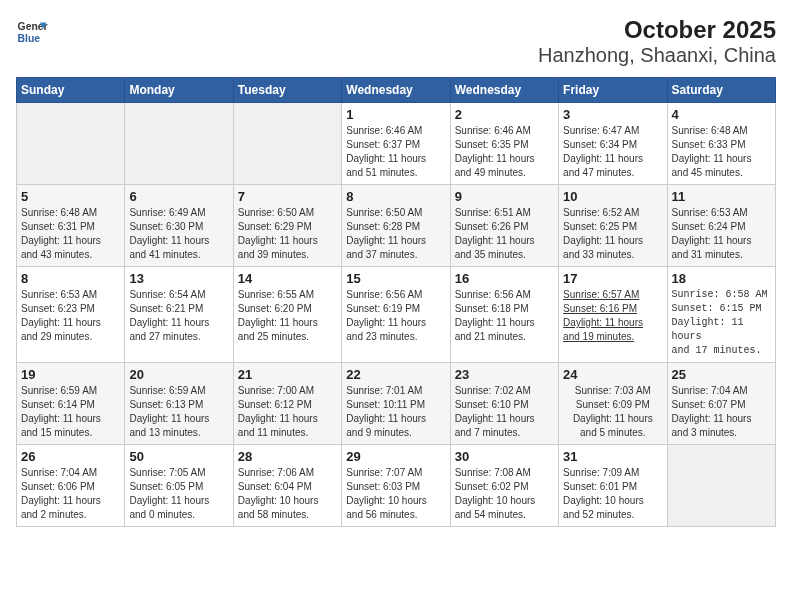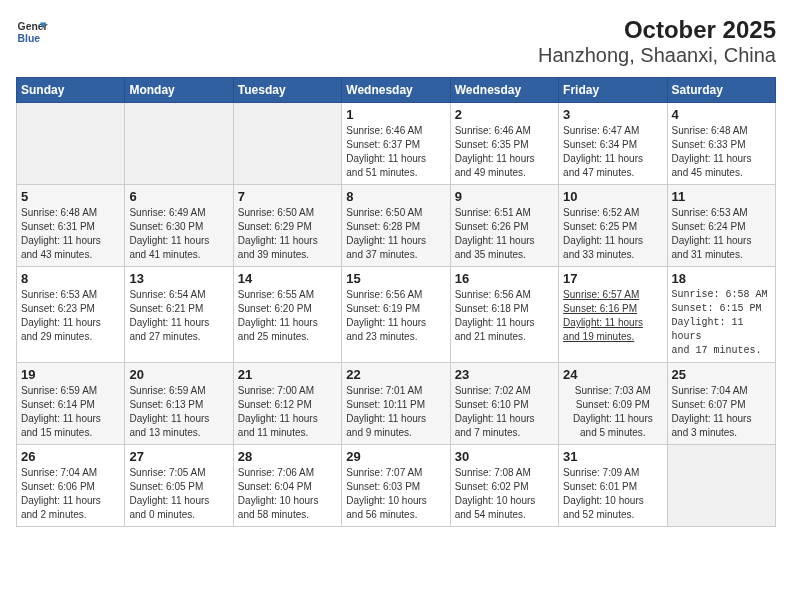--- a/index.html
+++ b/index.html
@@ -295,21 +295,21 @@
       </tr>
       <tr>
         <td>
           <div class="day-number">26</div>
           <div class="day-info" style="white-space: pre-line;">Sunrise: 7:04 AM
 Sunset: 6:06 PM
 Daylight: 11 hours
 and 2 minutes.</div>
         </td>
         <td>
-          <div class="day-number">27</div>
+          <div class="day-number">50</div>
           <div class="day-info" style="white-space: pre-line;">Sunrise: 7:05 AM
 Sunset: 6:05 PM
 Daylight: 11 hours
 and 0 minutes.</div>
         </td>
         <td>
           <div class="day-number">28</div>
           <div class="day-info" style="white-space: pre-line;">Sunrise: 7:06 AM
 Sunset: 6:04 PM
 Daylight: 10 hours

